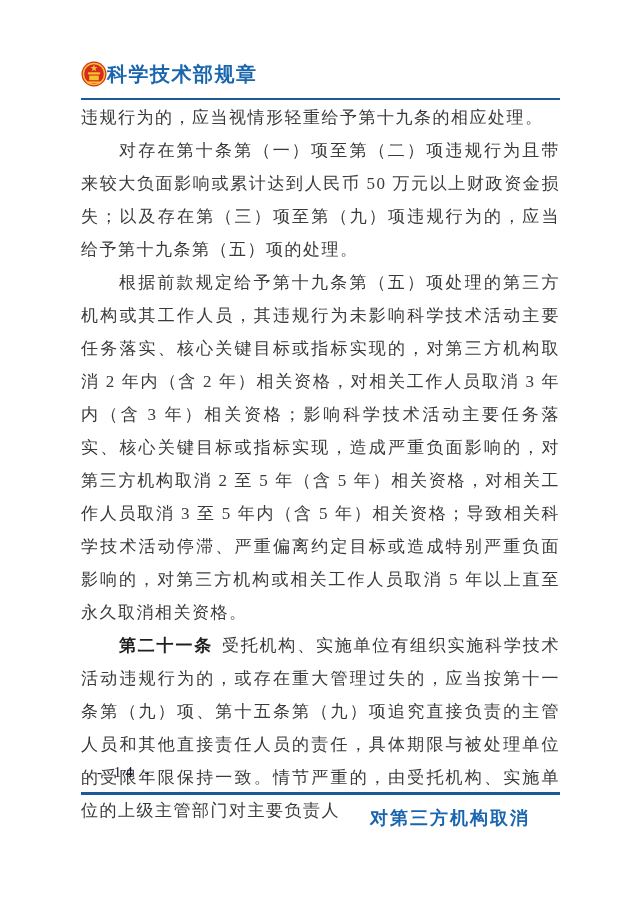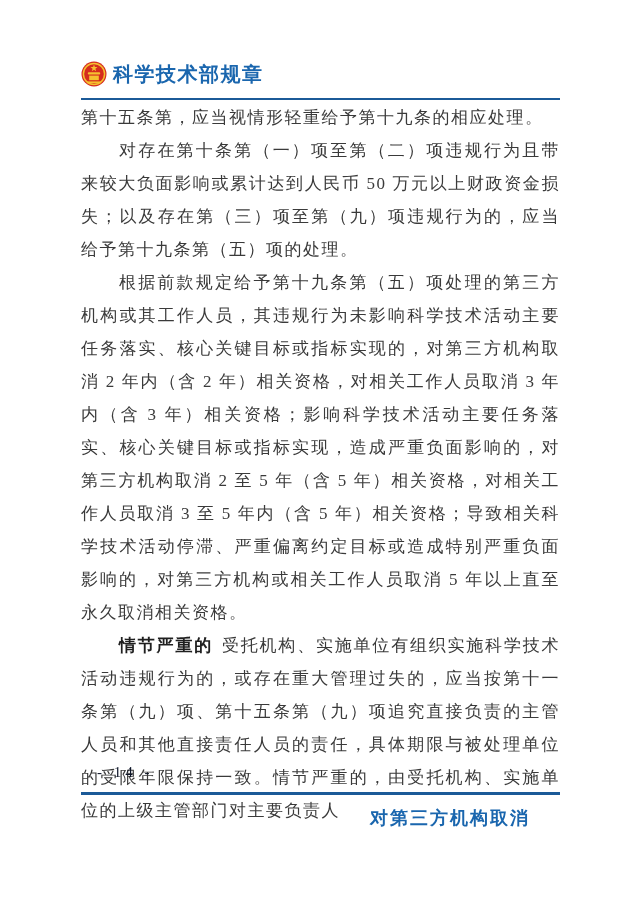--- a/index.html
+++ b/index.html
@@ -15,21 +15,20 @@
     font-family: "Liberation Serif", serif;
     overflow: hidden;
   }
   
   .header {
     position: absolute;
     left: 81px;
     top: 60px;
     display: flex;
     align-items: center;
-    gap: 6px;
   }
   .emblem {
     width: 26px;
     height: 28px;
     flex: 0 0 auto;
   }
   .header-title {
     font-size: 20px;
     font-weight: bold;
     color: #1a66ae;
@@ -111,23 +110,23 @@
       <polygon points="13,4.6 13.9,7.1 16.5,7.1 14.4,8.7 15.2,11.2 13,9.7 10.8,11.2 11.6,8.7 9.5,7.1 12.1,7.1" fill="#f5c12f"></polygon>
       <rect x="6.8" y="12.2" width="12.4" height="2.4" rx="1" fill="#f5c12f"></rect>
       <rect x="8.2" y="15.6" width="9.6" height="4.6" fill="#f5c12f"></rect>
       <rect x="6.2" y="21.4" width="13.6" height="1.8" fill="#f5c12f"></rect>
     </svg>
     <span class="header-title">科学技术部规章</span>
   </div>
   <div class="header-rule"></div>
 
   <div class="body-text">
-    <p>第十五条第，应当视情形轻重给予第十九条的相应处理。</p>
+    <p>违规行为的，应当视情形轻重给予第十九条的相应处理。</p>
     <p class="indent">对存在第十条第（一）项至第（二）项违规行为且带来较大负面影响或累计达到人民币 50 万元以上财政资金损失；以及存在第（三）项至第（九）项违规行为的，应当给予第十九条第（五）项的处理。</p>
     <p class="indent">根据前款规定给予第十九条第（五）项处理的第三方机构或其工作人员，其违规行为未影响科学技术活动主要任务落实、核心关键目标或指标实现的，对第三方机构取消 2 年内（含 2 年）相关资格，对相关工作人员取消 3 年内（含 3 年）相关资格；影响科学技术活动主要任务落实、核心关键目标或指标实现，造成严重负面影响的，对第三方机构取消 2 至 5 年（含 5 年）相关资格，对相关工作人员取消 3 至 5 年内（含 5 年）相关资格；导致相关科学技术活动停滞、严重偏离约定目标或造成特别严重负面影响的，对第三方机构或相关工作人员取消 5 年以上直至永久取消相关资格。</p>
-    <p class="indent"><span class="article-lead">情节严重的</span><span>受托机构、实施单位有组织实施科学技术活动违规行为的，或存在重大管理过失的，应当按第十一条第（九）项、第十五条第（九）项追究直接负责的主管人员和其他直接责任人员的责任，具体期限与被处理单位的受限年限保持一致。情节严重的，由受托机构、实施单位的上级主管部门对主要负责人</span></p>
+    <p class="indent"><span class="article-lead">第二十一条</span><span>受托机构、实施单位有组织实施科学技术活动违规行为的，或存在重大管理过失的，应当按第十一条第（九）项、第十五条第（九）项追究直接负责的主管人员和其他直接责任人员的责任，具体期限与被处理单位的受限年限保持一致。情节严重的，由受托机构、实施单位的上级主管部门对主要负责人</span></p>
   </div>
 
   <div class="page-number">- 14 -</div>
   <div class="footer-rule"></div>
   <div class="publisher">对第三方机构取消</div>
 
 </div>
 
 </body></html>

